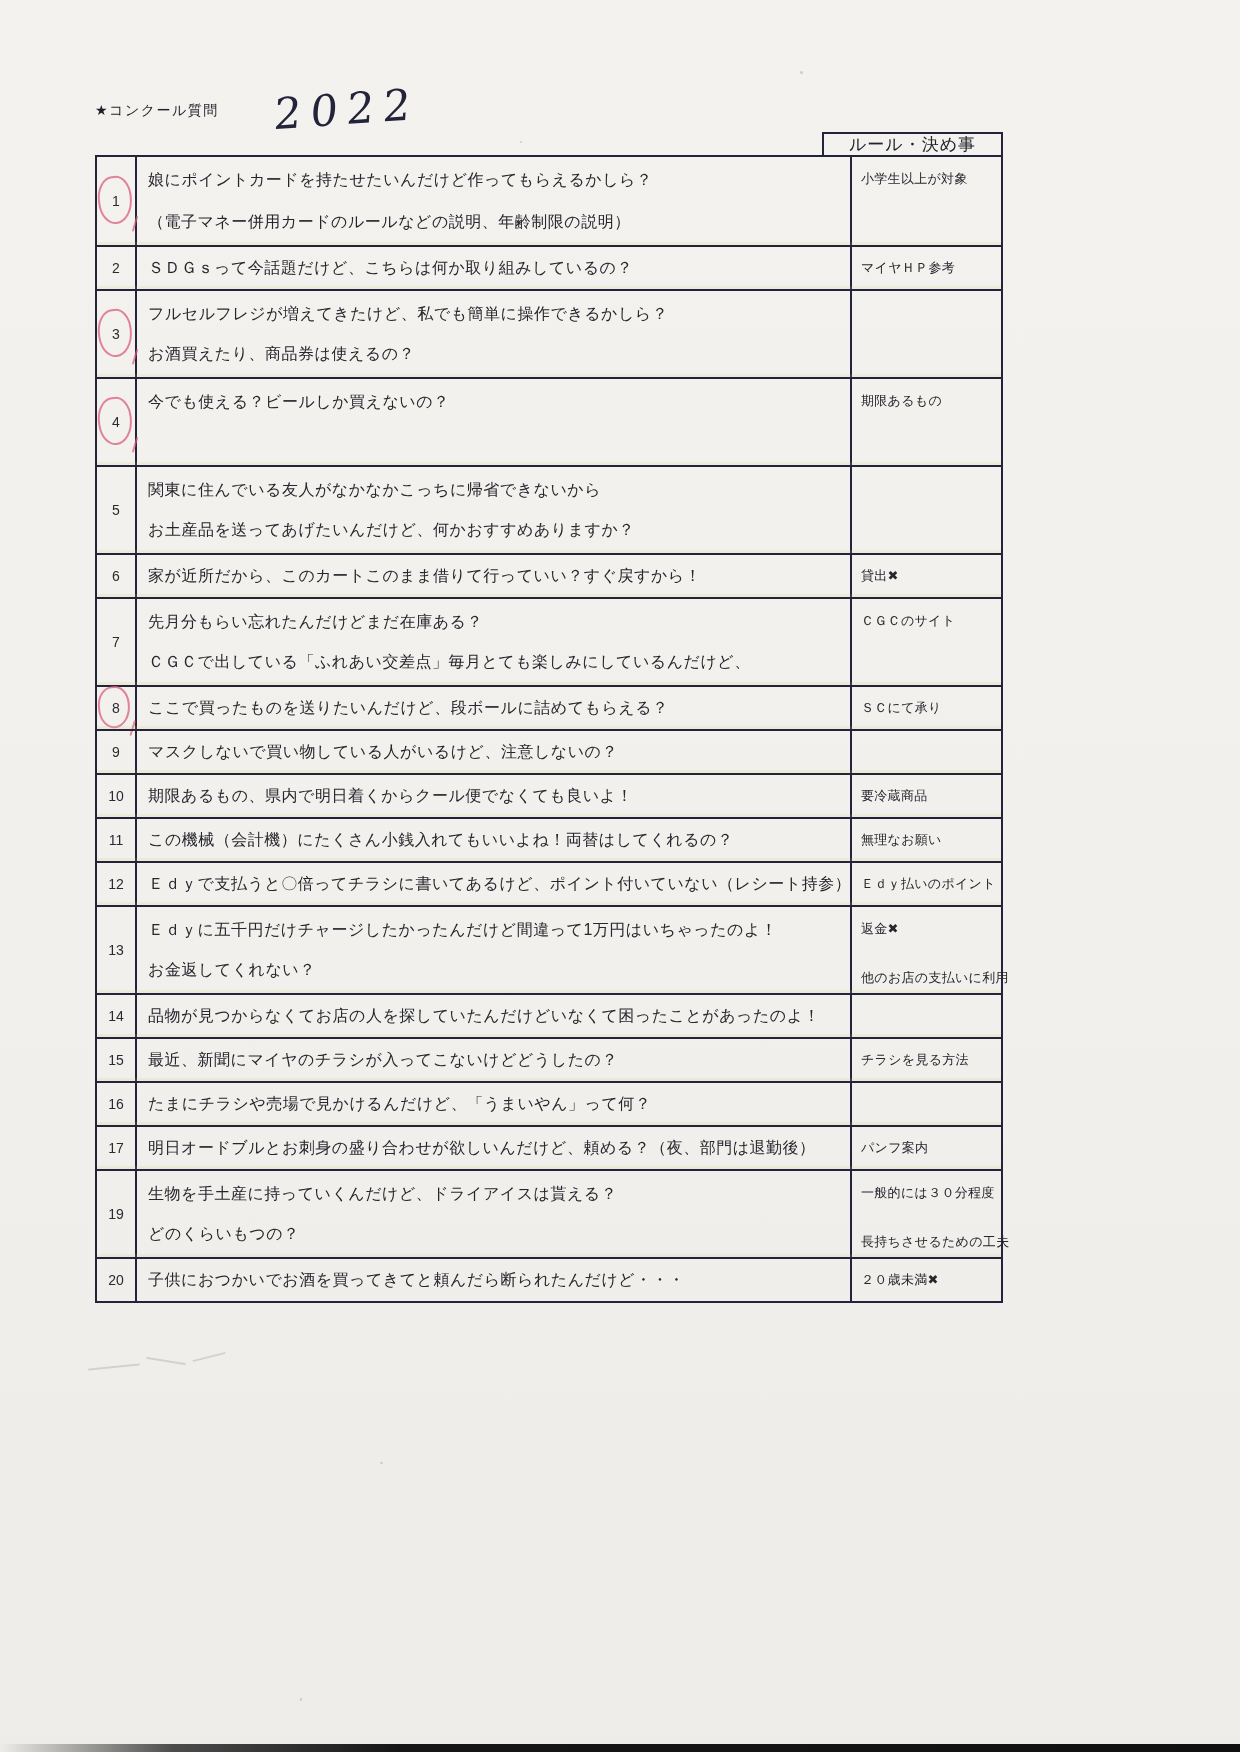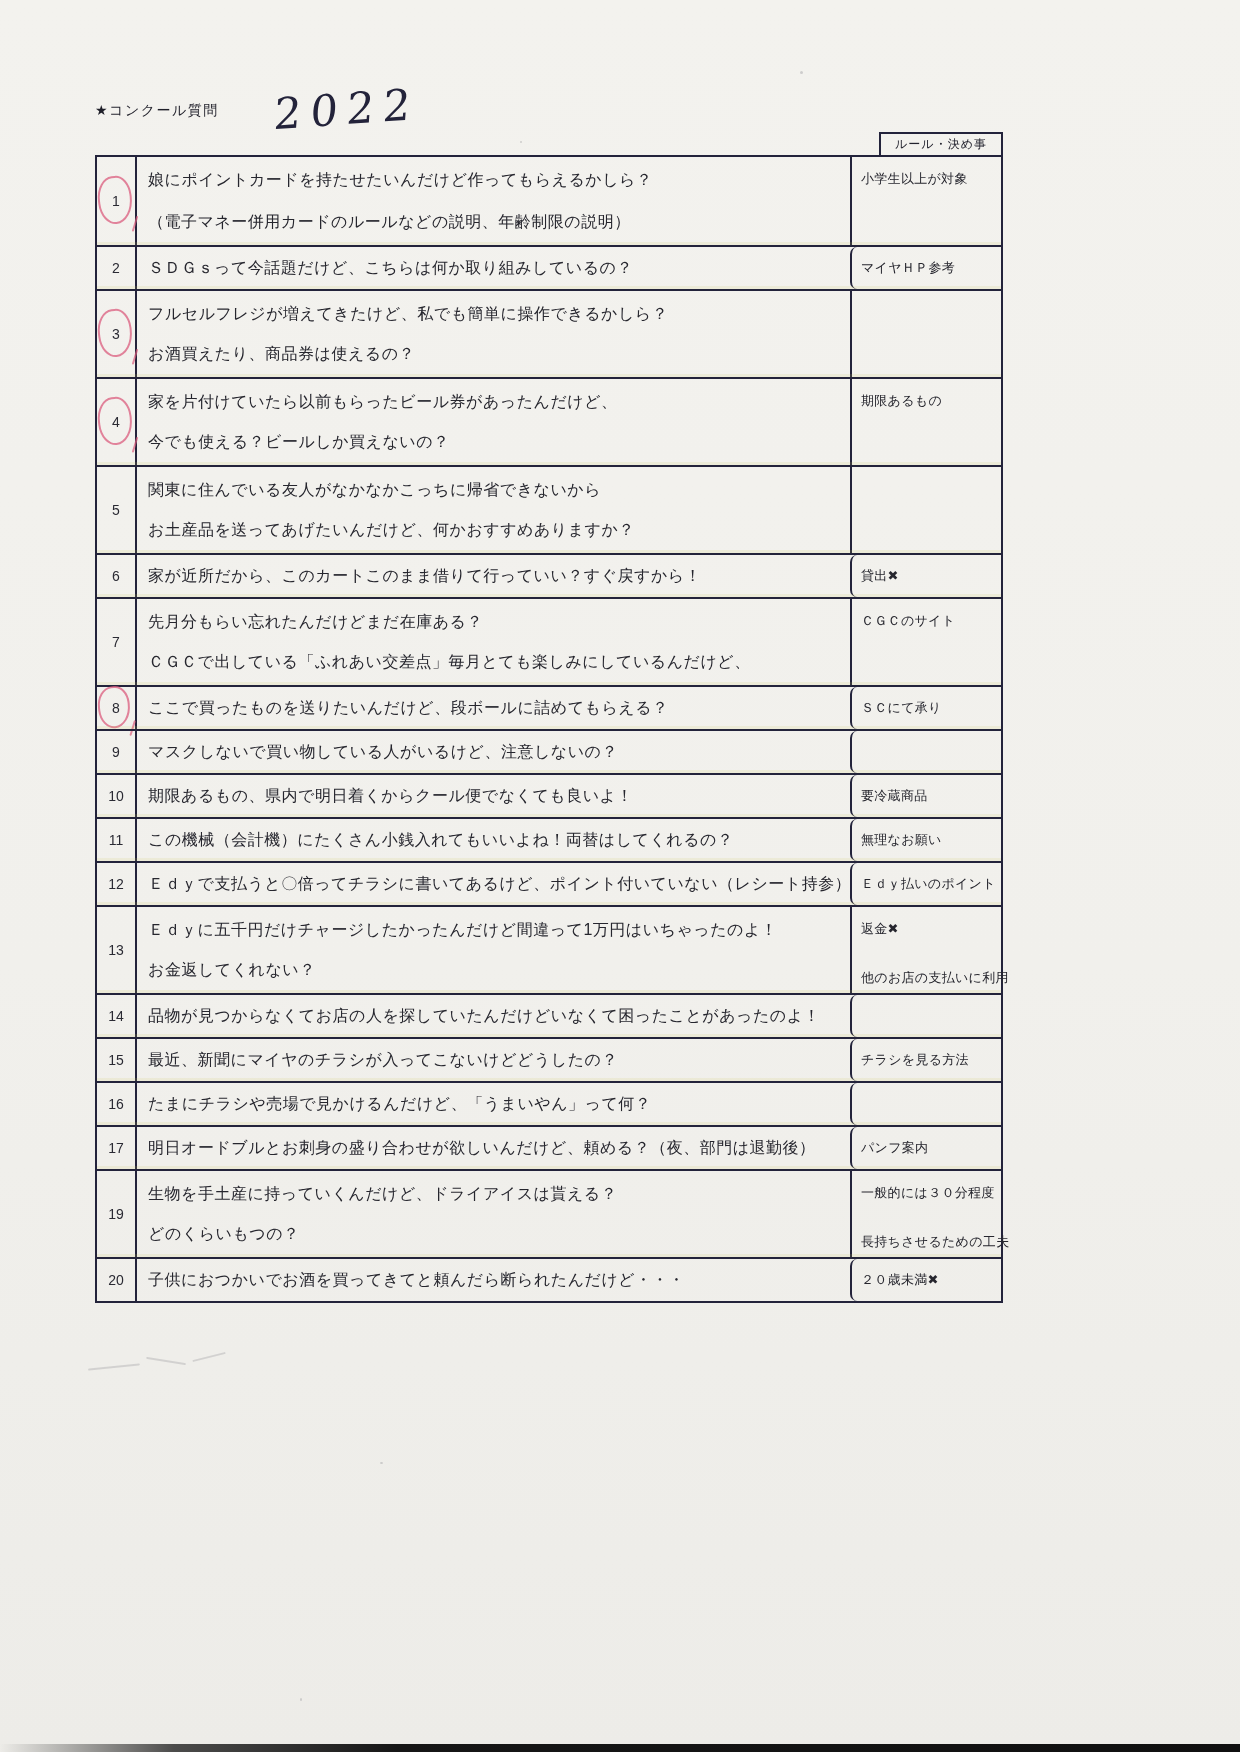--- a/index.html
+++ b/index.html
@@ -26,24 +26,24 @@
   .year-hand {
     font-size: 43px; color: #23233a; letter-spacing: 9px;
     font-family: "DejaVu Serif", serif; font-weight: 400;
     transform: rotate(-4deg) skewX(-8deg);
   }
   
   .qtable { position: absolute; left: 95px; top: 132px; width: 908px; }
   .thead-row { display: flex; height: 23px; }
   .th-spacer { flex: 1; }
   .th-rules {
-    width: 124px; height: 23px;
+    width: 181px; height: 23px;
     border: 2px solid #23233b; border-bottom: none;
     display: flex; align-items: center; justify-content: center;
-    font-size: 12px; color: #23232e; letter-spacing: 1px;
+    font-size: 17px; color: #23232e; letter-spacing: 1px;
   }
   .tbody { border: 2px solid #23233b; }
   .trow {
     display: flex; border-top: 2px solid #23233b; position: relative;
     box-shadow: 0 -3px 0 rgba(205,195,90,0.14);
   }
   .trow:first-child { border-top: none; box-shadow: none; }
   .trow.short { height: 44px; }
   .trow.tall  { height: 88px; }
   .td-num {
@@ -62,21 +62,21 @@
   .qline {
     font-size: 16px; color: #26262e; letter-spacing: 0.5px;
     line-height: 24px; white-space: nowrap;
   }
   .td-notes {
     width: 151px; flex: 0 0 151px;
     border-left: 2px solid #23233b;
     padding: 6px 4px 6px 9px;
     display: flex; flex-direction: column;
   }
-  .trow.short .td-notes { justify-content: center; border-radius: 7px; }
+  .trow.short .td-notes { justify-content: center; }
   .trow.tall  .td-notes { justify-content: space-between; padding-top: 13px; }
   .nline { font-size: 13px; color: #26262e; letter-spacing: 0.3px; white-space: nowrap; }
   
   .circle {
     position: absolute; left: 1px; top: 50%;
     width: 34px; height: 48px;
     transform: translateY(-52%) rotate(-7deg);
     border: 2px solid rgba(219, 92, 126, 0.75);
     border-radius: 52% 46% 58% 50%;
     pointer-events: none;
@@ -159,21 +159,20 @@
     <div class="td-notes"></div>
   </div>
         <div class="trow tall">
     <div class="td-num">
       <span class="circle">
               <i class="tail"></i>
             </span>
       <span class="num">4</span>
     </div>
     <div class="td-q">
-            <div class="qline">家を片付けていたら以前もらったビール券があったんだけど、</div>
             <div class="qline">今でも使える？ビールしか買えないの？</div>
           </div>
     <div class="td-notes">
             <div class="nline">期限あるもの</div>
           </div>
   </div>
         <div class="trow tall">
     <div class="td-num">
 
       <span class="num">5</span>

